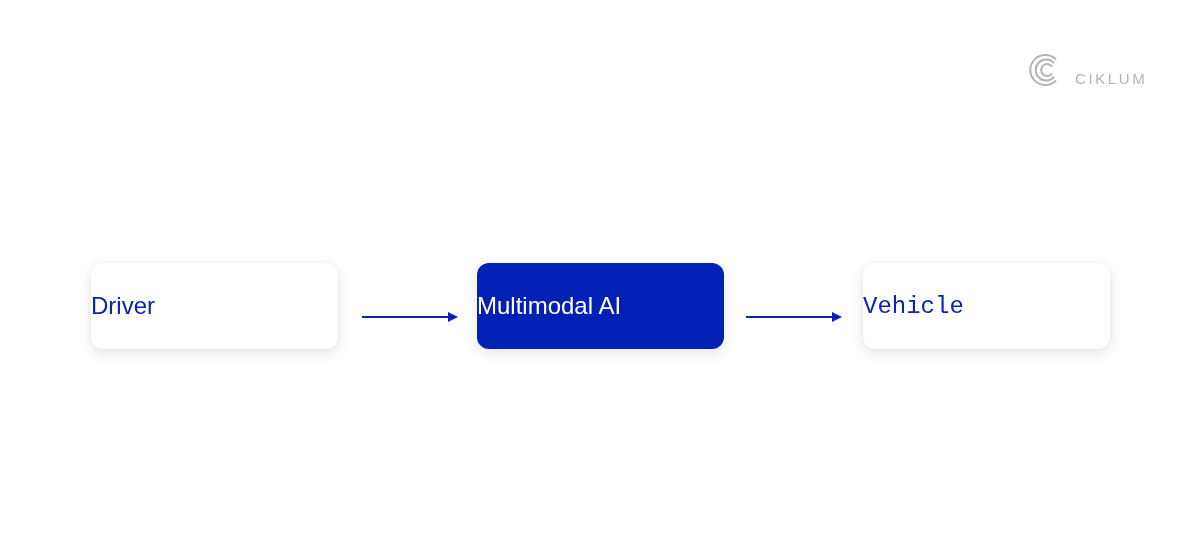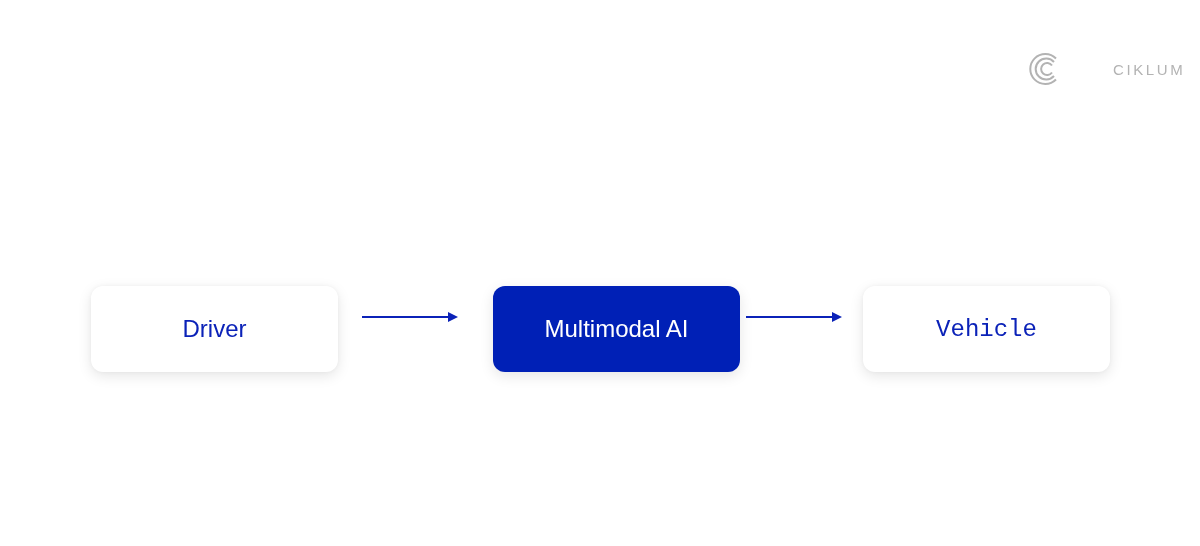--- a/index.html
+++ b/index.html
@@ -1,29 +1,29 @@
 <!DOCTYPE html>
 <html><head>
 <meta charset="utf-8">
 <style>
   html, body { margin: 0; padding: 0; }
   body {
     width: 1200px; height: 546px; background: #ffffff; position: relative; overflow: hidden;
     font-family: "Liberation Sans", "DejaVu Sans", sans-serif;
   }
-  .logo { position: absolute; left: 1029px; top: 51px; height: 36px; display: flex; align-items: center; gap: 38px; }
+  .logo { position: absolute; left: 1029px; top: 51px; height: 36px; display: flex; align-items: flex-end; }
   .logo svg { width: 34px; height: 34px; }
   .logo-text { margin-left: 12px; font-size: 15px; letter-spacing: 2.6px; color: #b3b3b3; }
   .node {
-    position: absolute; top: 286px; width: 247px; height: 86px; border-radius: 12px;
-    display: flex; align-items: center; justify-content: center;
+    position: absolute; top: 263px; width: 247px; height: 86px; border-radius: 12px;
+    display: flex; align-items: center; 
     font-size: 24px; box-sizing: border-box;
   }
   .node.light { background: #ffffff; color: #0b22b8; box-shadow: 0 4px 14px rgba(0,0,0,0.10), 0 0 4px rgba(0,0,0,0.04); }
-  .node.dark { background: #0020b6; color: #ffffff; box-shadow: 0 4px 14px rgba(0,0,0,0.10); margin-left: 16px; }
+  .node.dark { background: #0020b6; color: #ffffff; box-shadow: 0 4px 14px rgba(0,0,0,0.10); }
   .arrow { position: absolute; top: 310px; height: 14px; }
 </style>
 </head>
 <body>
 
 <div class="logo">
   <svg viewBox="0 0 34 34">
     <path d="M27 6.5 A15 15 0 1 0 27 27.5" fill="none" stroke="#b3b3b3" stroke-width="2"></path>
     <path d="M25 10 A10.5 10.5 0 1 0 25 24" fill="none" stroke="#b3b3b3" stroke-width="2"></path>
     <path d="M23 13.5 A6 6 0 1 0 23 20.5" fill="none" stroke="#b3b3b3" stroke-width="2"></path>

